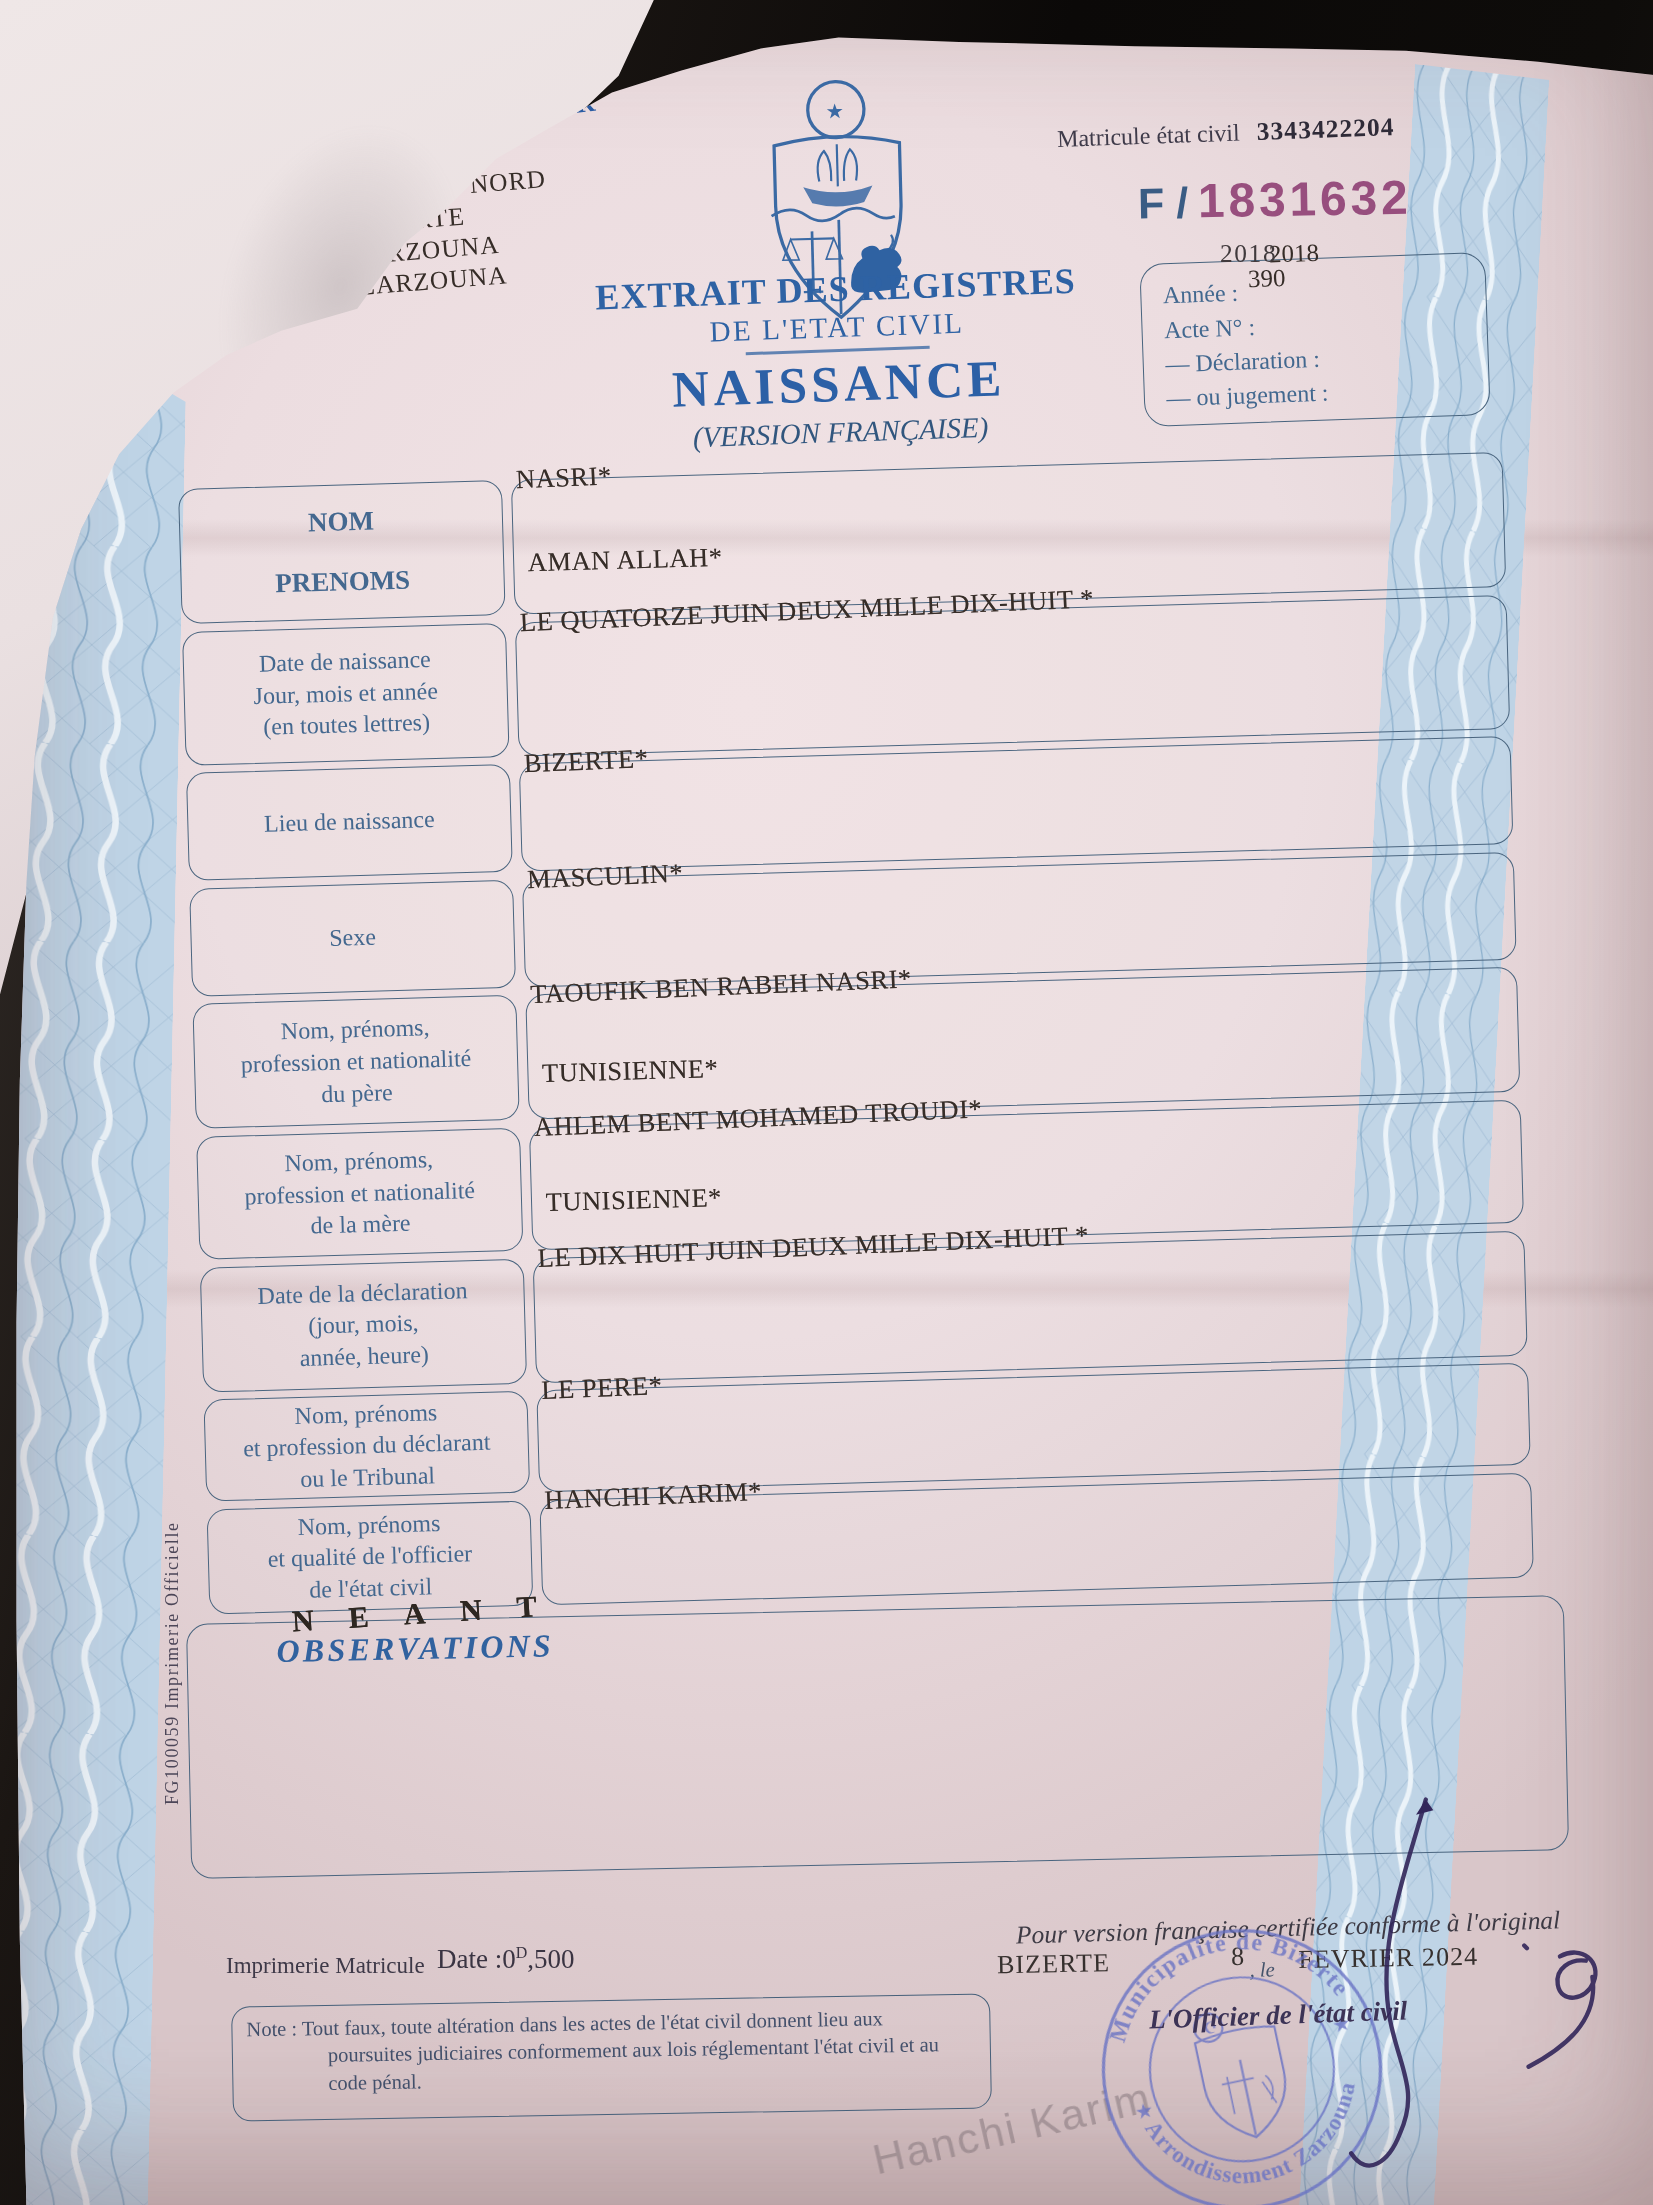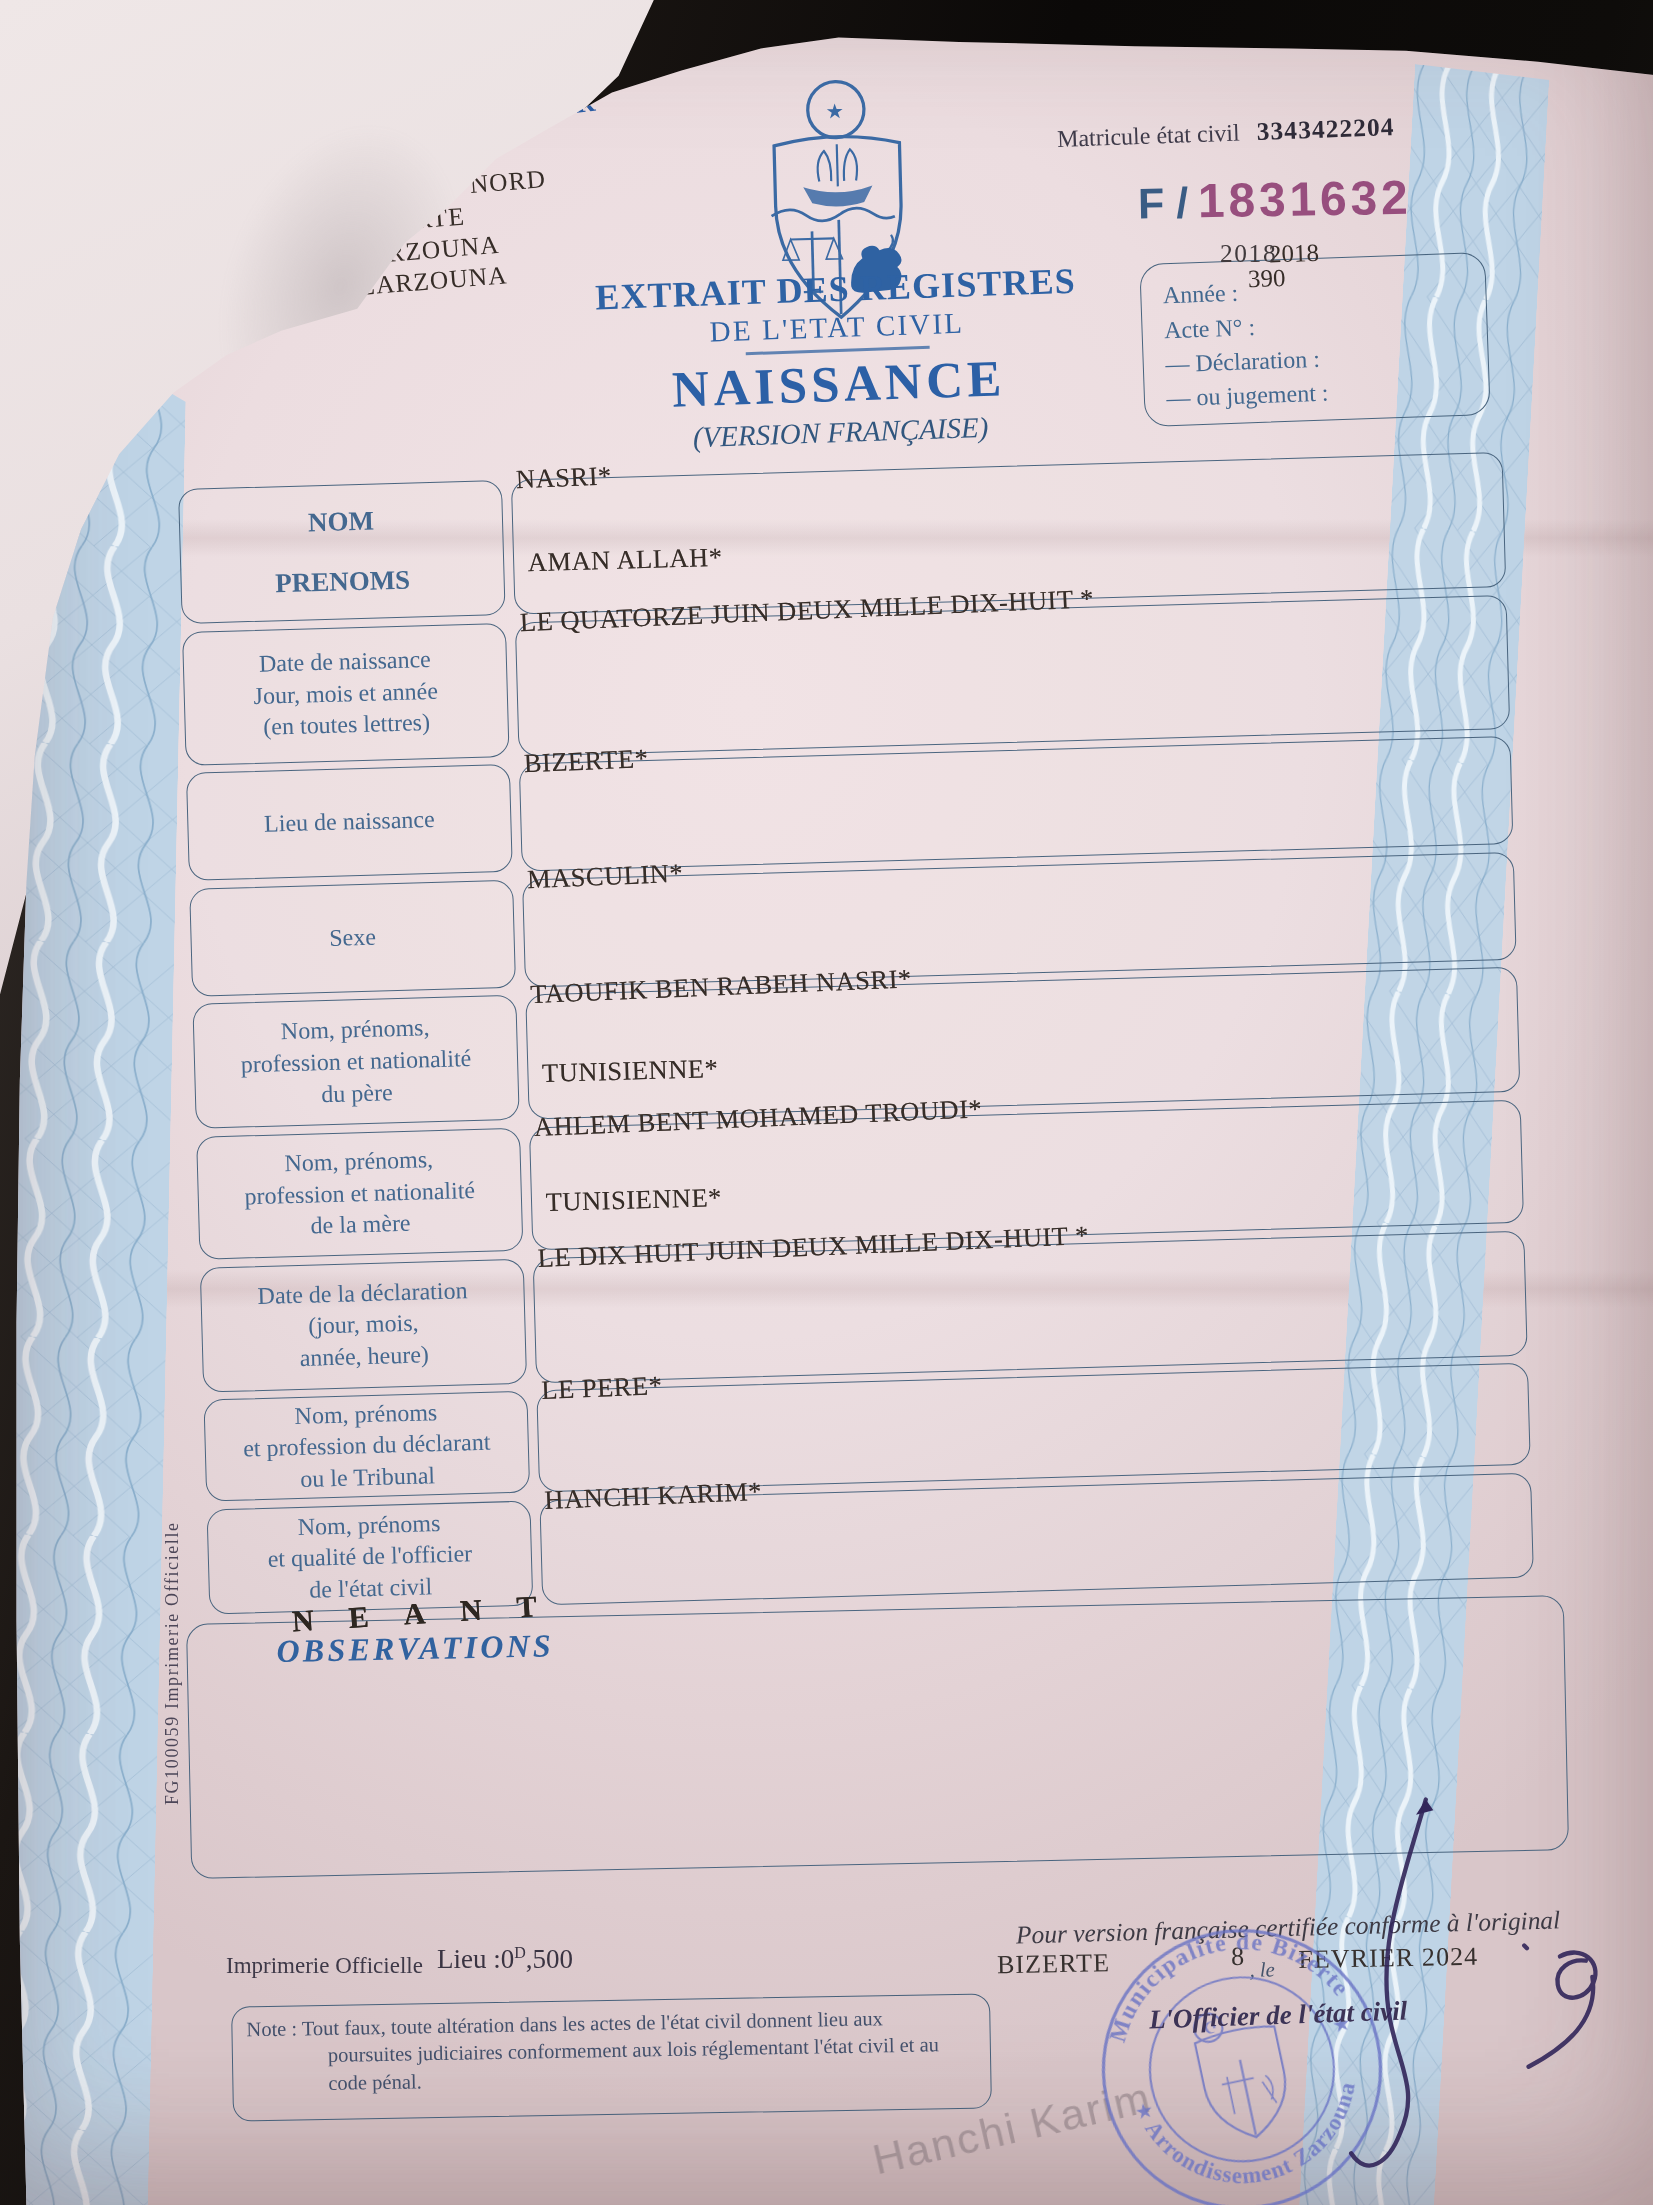--- a/index.html
+++ b/index.html
@@ -356,23 +356,23 @@
         </div>
       </div>
     </div>
 
     <div class="obs-box">
       <div class="obs-title">OBSERVATIONS</div>
       <div class="neant">NEANT</div>
     </div>
 
     <div class="certify">Pour version française certifiée conforme à l'original</div>
-    <div class="imprimerie">Imprimerie Officielle</div>
+    <div class="imprimerie">Imprimerie Matricule</div>
     <div class="prix">
-      <span>Lieu :0</span><sup>D</sup><span>,500</span>
+      <span>Date :0</span><sup>D</sup><span>,500</span>
     </div>
     <div class="city-date">
       <span class="city">BIZERTE</span>
       <span class="day">8</span>
       <span class="le">, le</span>
       <span class="rest">FEVRIER 2024</span>
     </div>
     <div class="note-box">
       <div>Note : Tout faux, toute altération dans les actes de l'état civil donnent lieu aux</div>
       <div class="ind">poursuites judiciaires conformement aux lois réglementant l'état civil et au</div>

